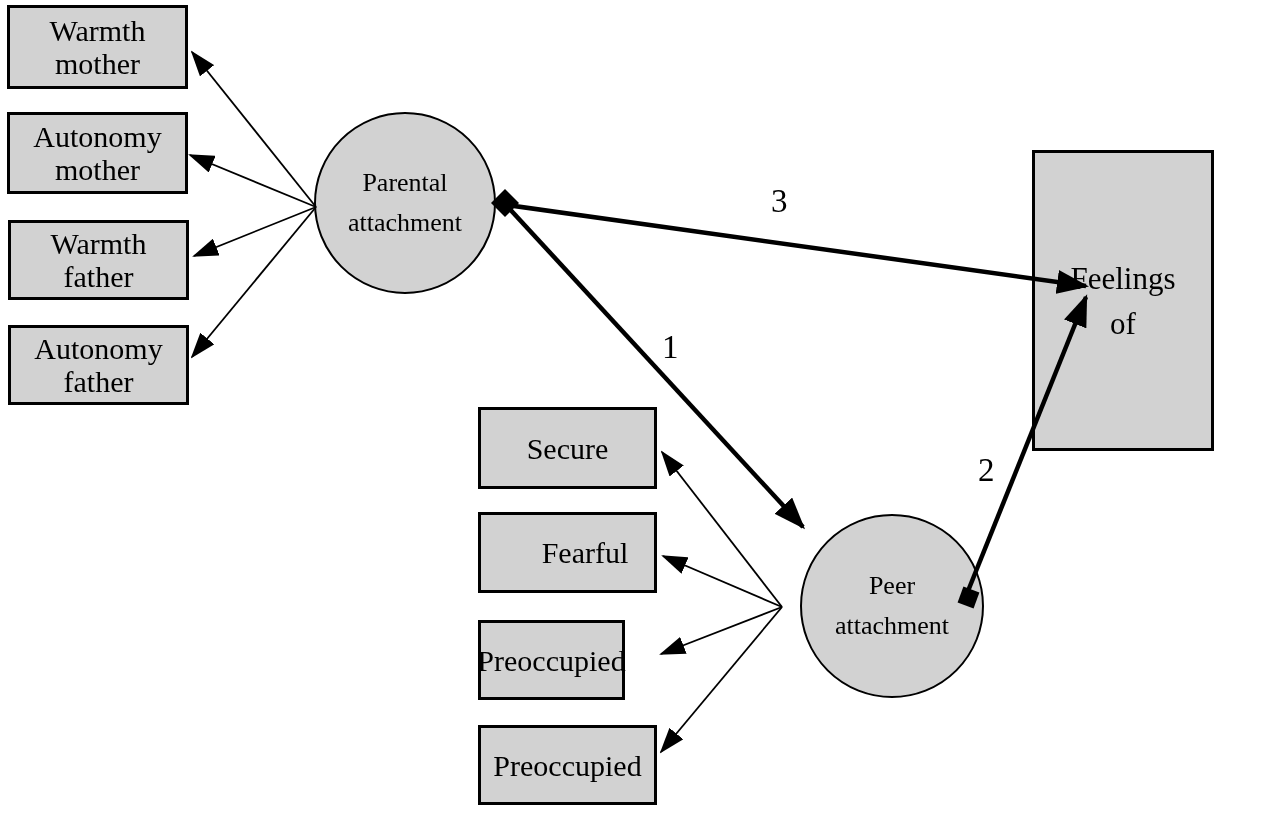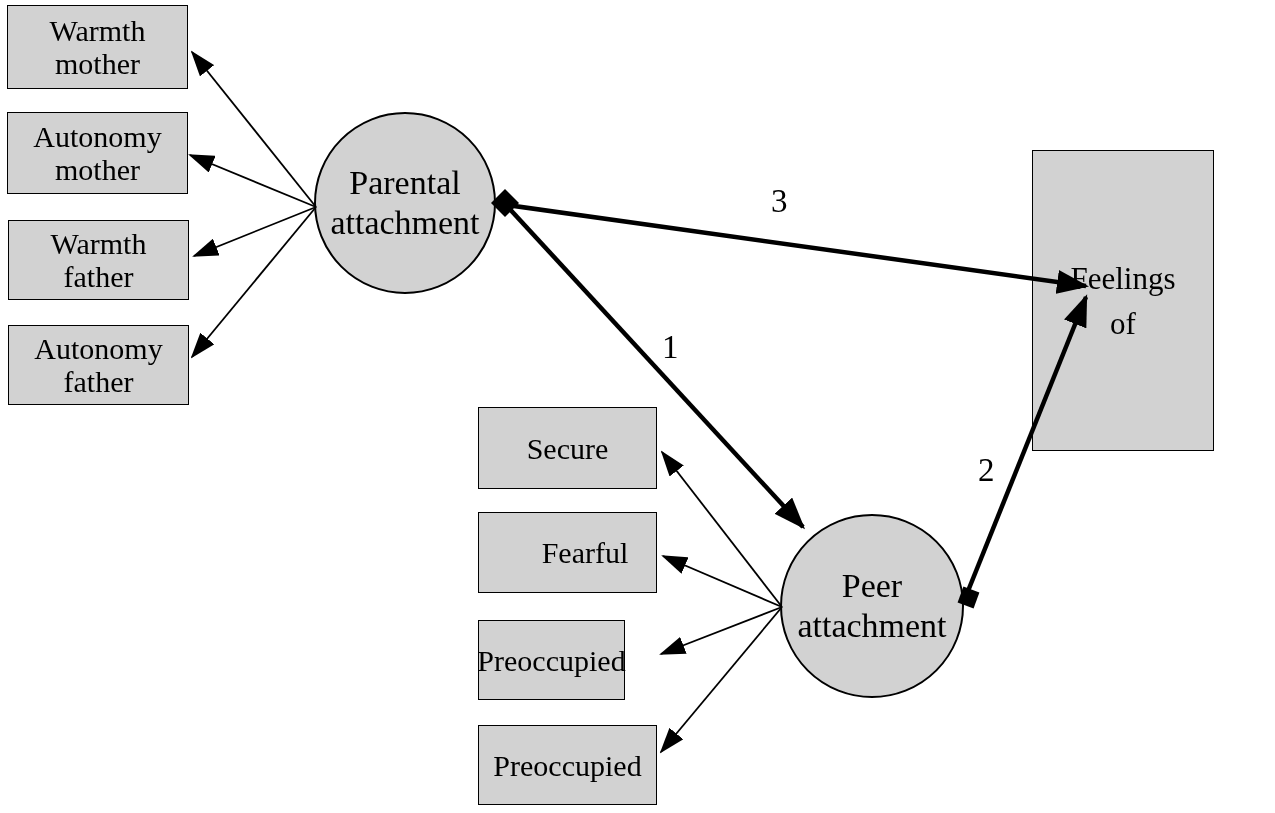--- a/index.html
+++ b/index.html
@@ -12,62 +12,62 @@
     width: 1275px;
     height: 813px;
     background: #ffffff;
     font-family: "Liberation Serif", serif;
     color: #000000;
     overflow: hidden;
   }
   .node {
     position: absolute;
     background: #d2d2d2;
-    border: 1px solid #000000;
+    border: 3px solid #000000;
     box-sizing: border-box;
     display: flex;
     flex-direction: column;
     align-items: center;
     justify-content: center;
     text-align: center;
     z-index: 1;
   }
   .node .line {
     display: block;
     font-size: 30px;
     line-height: 33px;
     white-space: nowrap;
   }
   .circle {
     border-radius: 50%;
     border-width: 2px;
   }
   .circle .line {
-    font-size: 34px;
+    font-size: 26px;
     line-height: 40px;
   }
   #box-loneliness .line {
     font-size: 31px;
     line-height: 45px;
   }
   
   #box-warmth-mother   { left: 7px;   top: 5px;   width: 181px; height: 84px; }
   #box-autonomy-mother { left: 7px;   top: 112px; width: 181px; height: 82px; }
   #box-warmth-father   { left: 8px;   top: 220px; width: 181px; height: 80px; }
   #box-autonomy-father { left: 8px;   top: 325px; width: 181px; height: 80px; }
   
   #box-secure      { left: 478px; top: 407px; width: 179px; height: 82px; justify-content: center; }
   #box-fearful     { left: 478px; top: 512px; width: 179px; height: 81px; padding-left: 35px; }
   #box-preoccupied { left: 478px; top: 620px; width: 147px; height: 80px; }
   #box-dismissing  { left: 478px; top: 725px; width: 179px; height: 80px; }
   
   #box-loneliness  { left: 1032px; top: 150px; width: 182px; height: 301px; }
   
   #circle-parental { left: 314px; top: 112px; width: 182px; height: 182px; }
-  #circle-peer     { left: 780px; top: 514px; width: 184px; height: 184px; }
+  #circle-peer     { left: 800px; top: 514px; width: 184px; height: 184px; }
   
   #paths-svg {
     position: absolute;
     left: 0; top: 0;
     width: 1275px;
     height: 813px;
     z-index: 5;
     pointer-events: none;
   }
   

